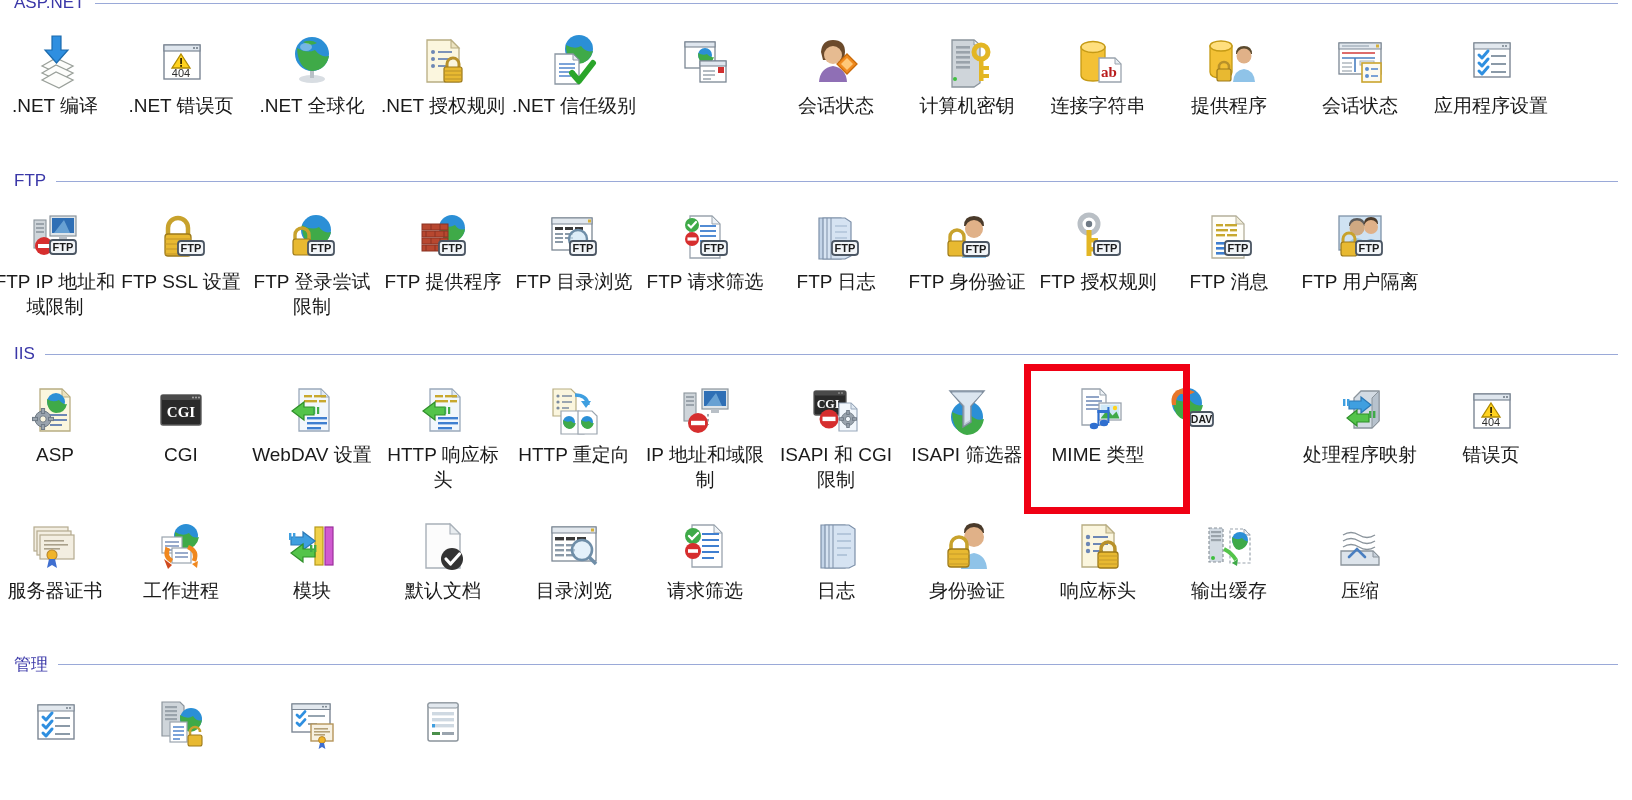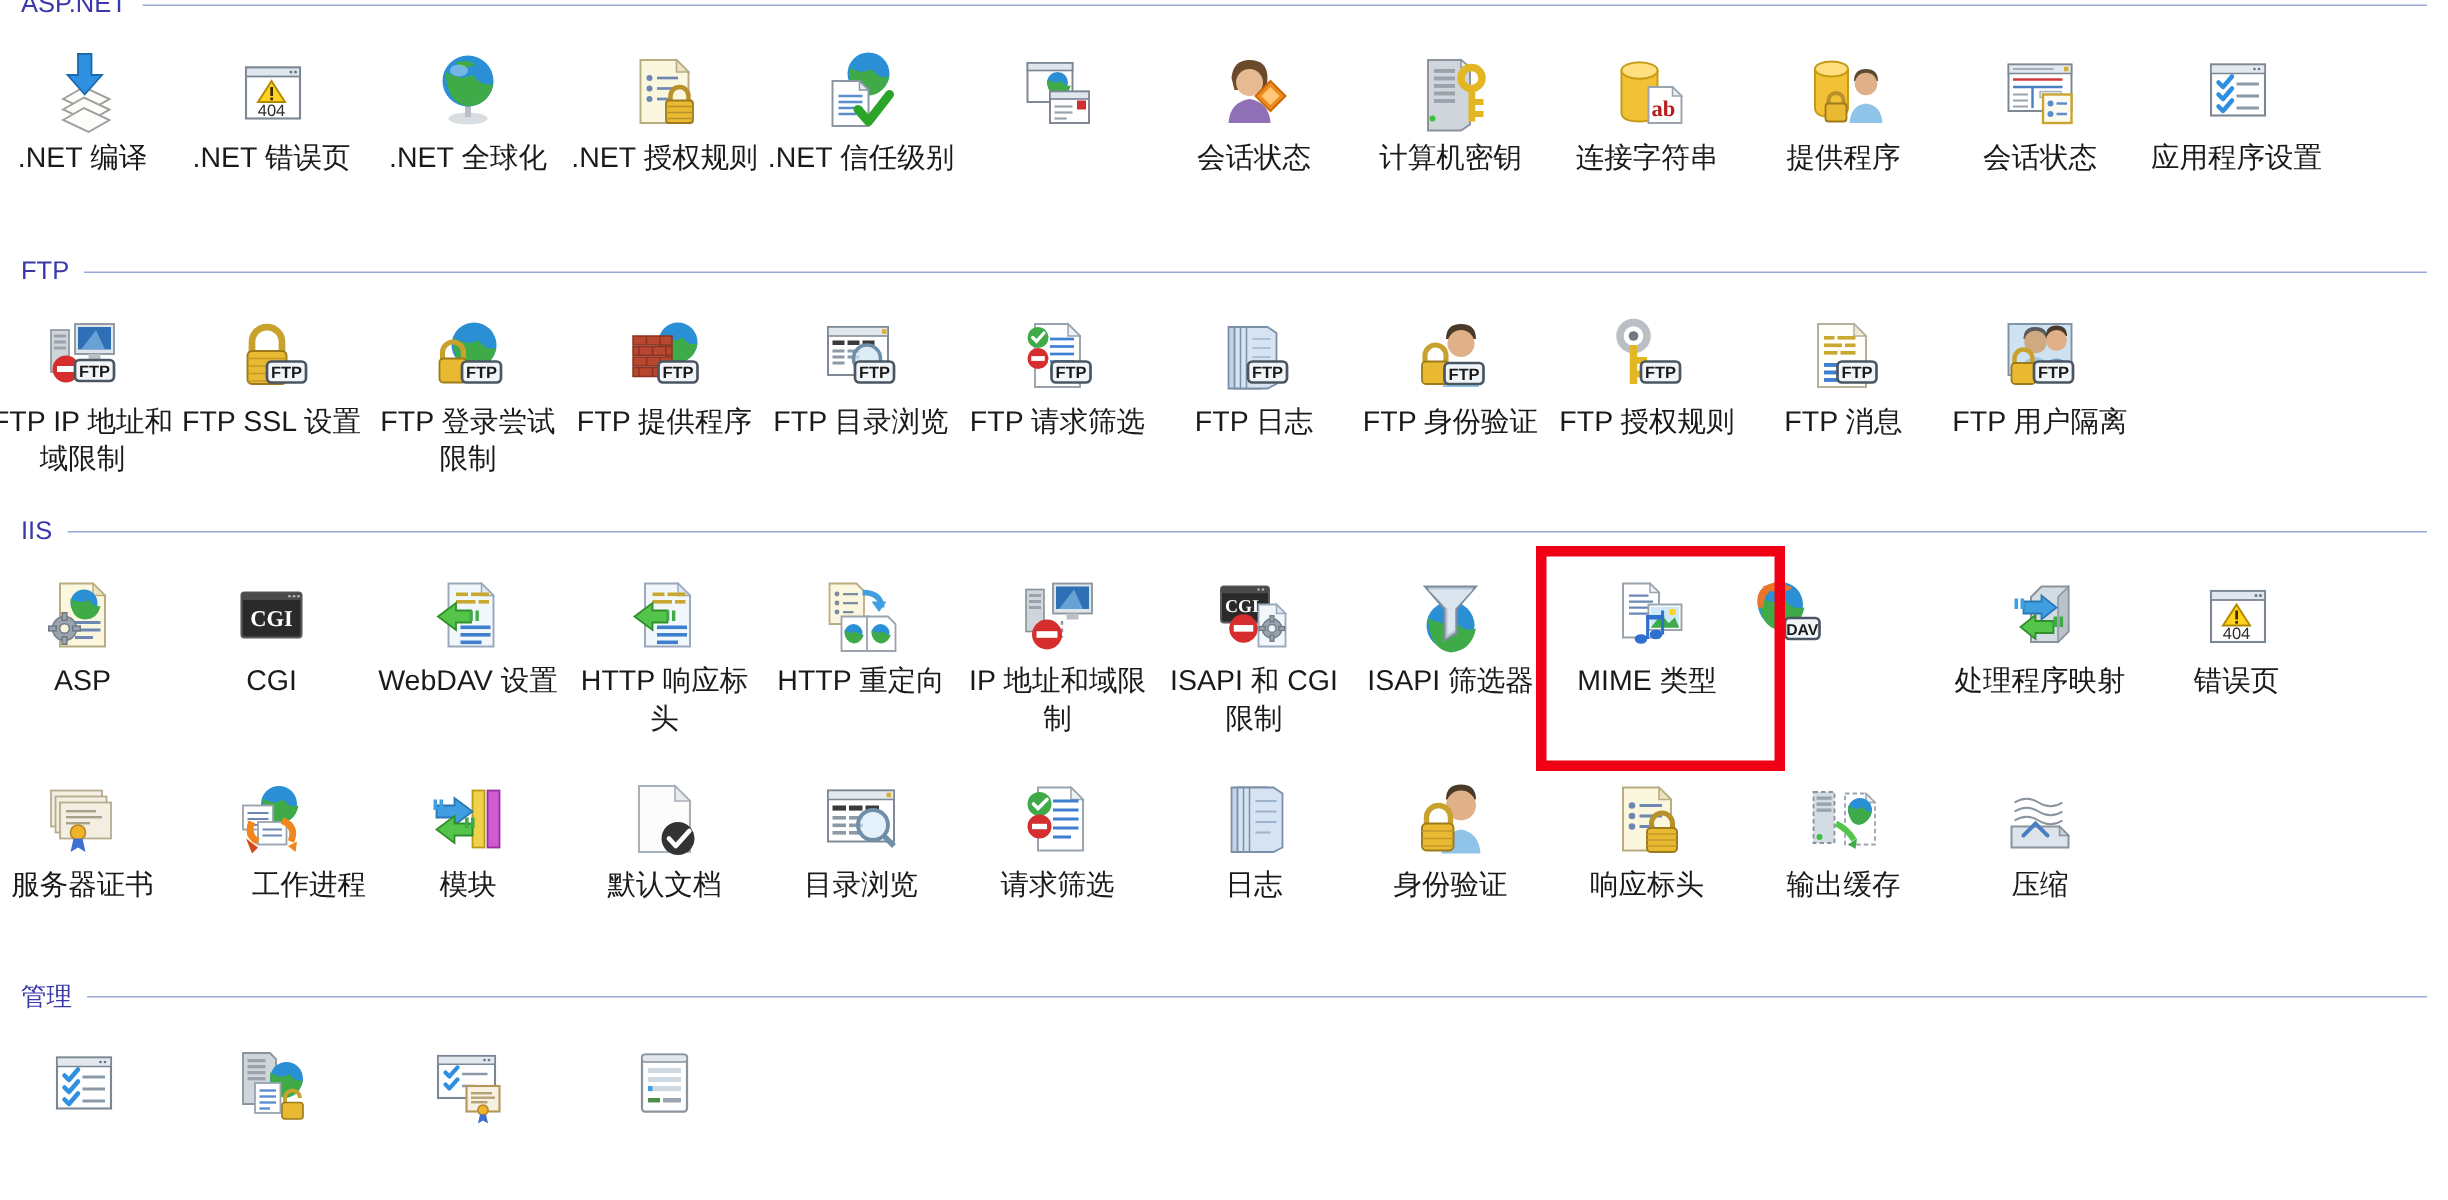--- a/index.html
+++ b/index.html
@@ -920,21 +920,21 @@
                 <rect x="18" y="31" width="16" height="1.6"></rect>
               </g>
           <circle cx="26" cy="38" r="5" fill="#f0b429" stroke="#b8862a" stroke-width="1.1"></circle>
           <path d="M23 42 l-2 9 l5 -3 l5 3 l-2 -9z" fill="#3f6fd0"></path>
         </svg>
           </div>
       </div>
       <div class="label">服务器证书</div>
     </div>
 
-    <div class="cell" style="left:118px;top:505px;text-align:right;">
+    <div class="cell" style="left:118px;top:505px;">
       <div class="icon-box">
         <div class="ic">
             <svg viewBox="0 0 58 58">
           <circle cx="34" cy="19" r="12" fill="#2b8fd6"></circle>
           <path d="M23 15 q8 5 14 1 q4 6 10 4 q-2 11 -13 12 q-11 -2 -11 -17z" fill="#3faa48"></path>
           <rect x="10" y="20" width="20" height="16" fill="#fff" stroke="#9aa4ae" stroke-width="1.2"></rect>
           <g stroke="#6d87b5" stroke-width="1.4">
                 <line x1="13" y1="25" x2="27" y2="25"></line>
                 <line x1="13" y1="29" x2="27" y2="29"></line>
                 <line x1="13" y1="33" x2="23" y2="33"></line>

